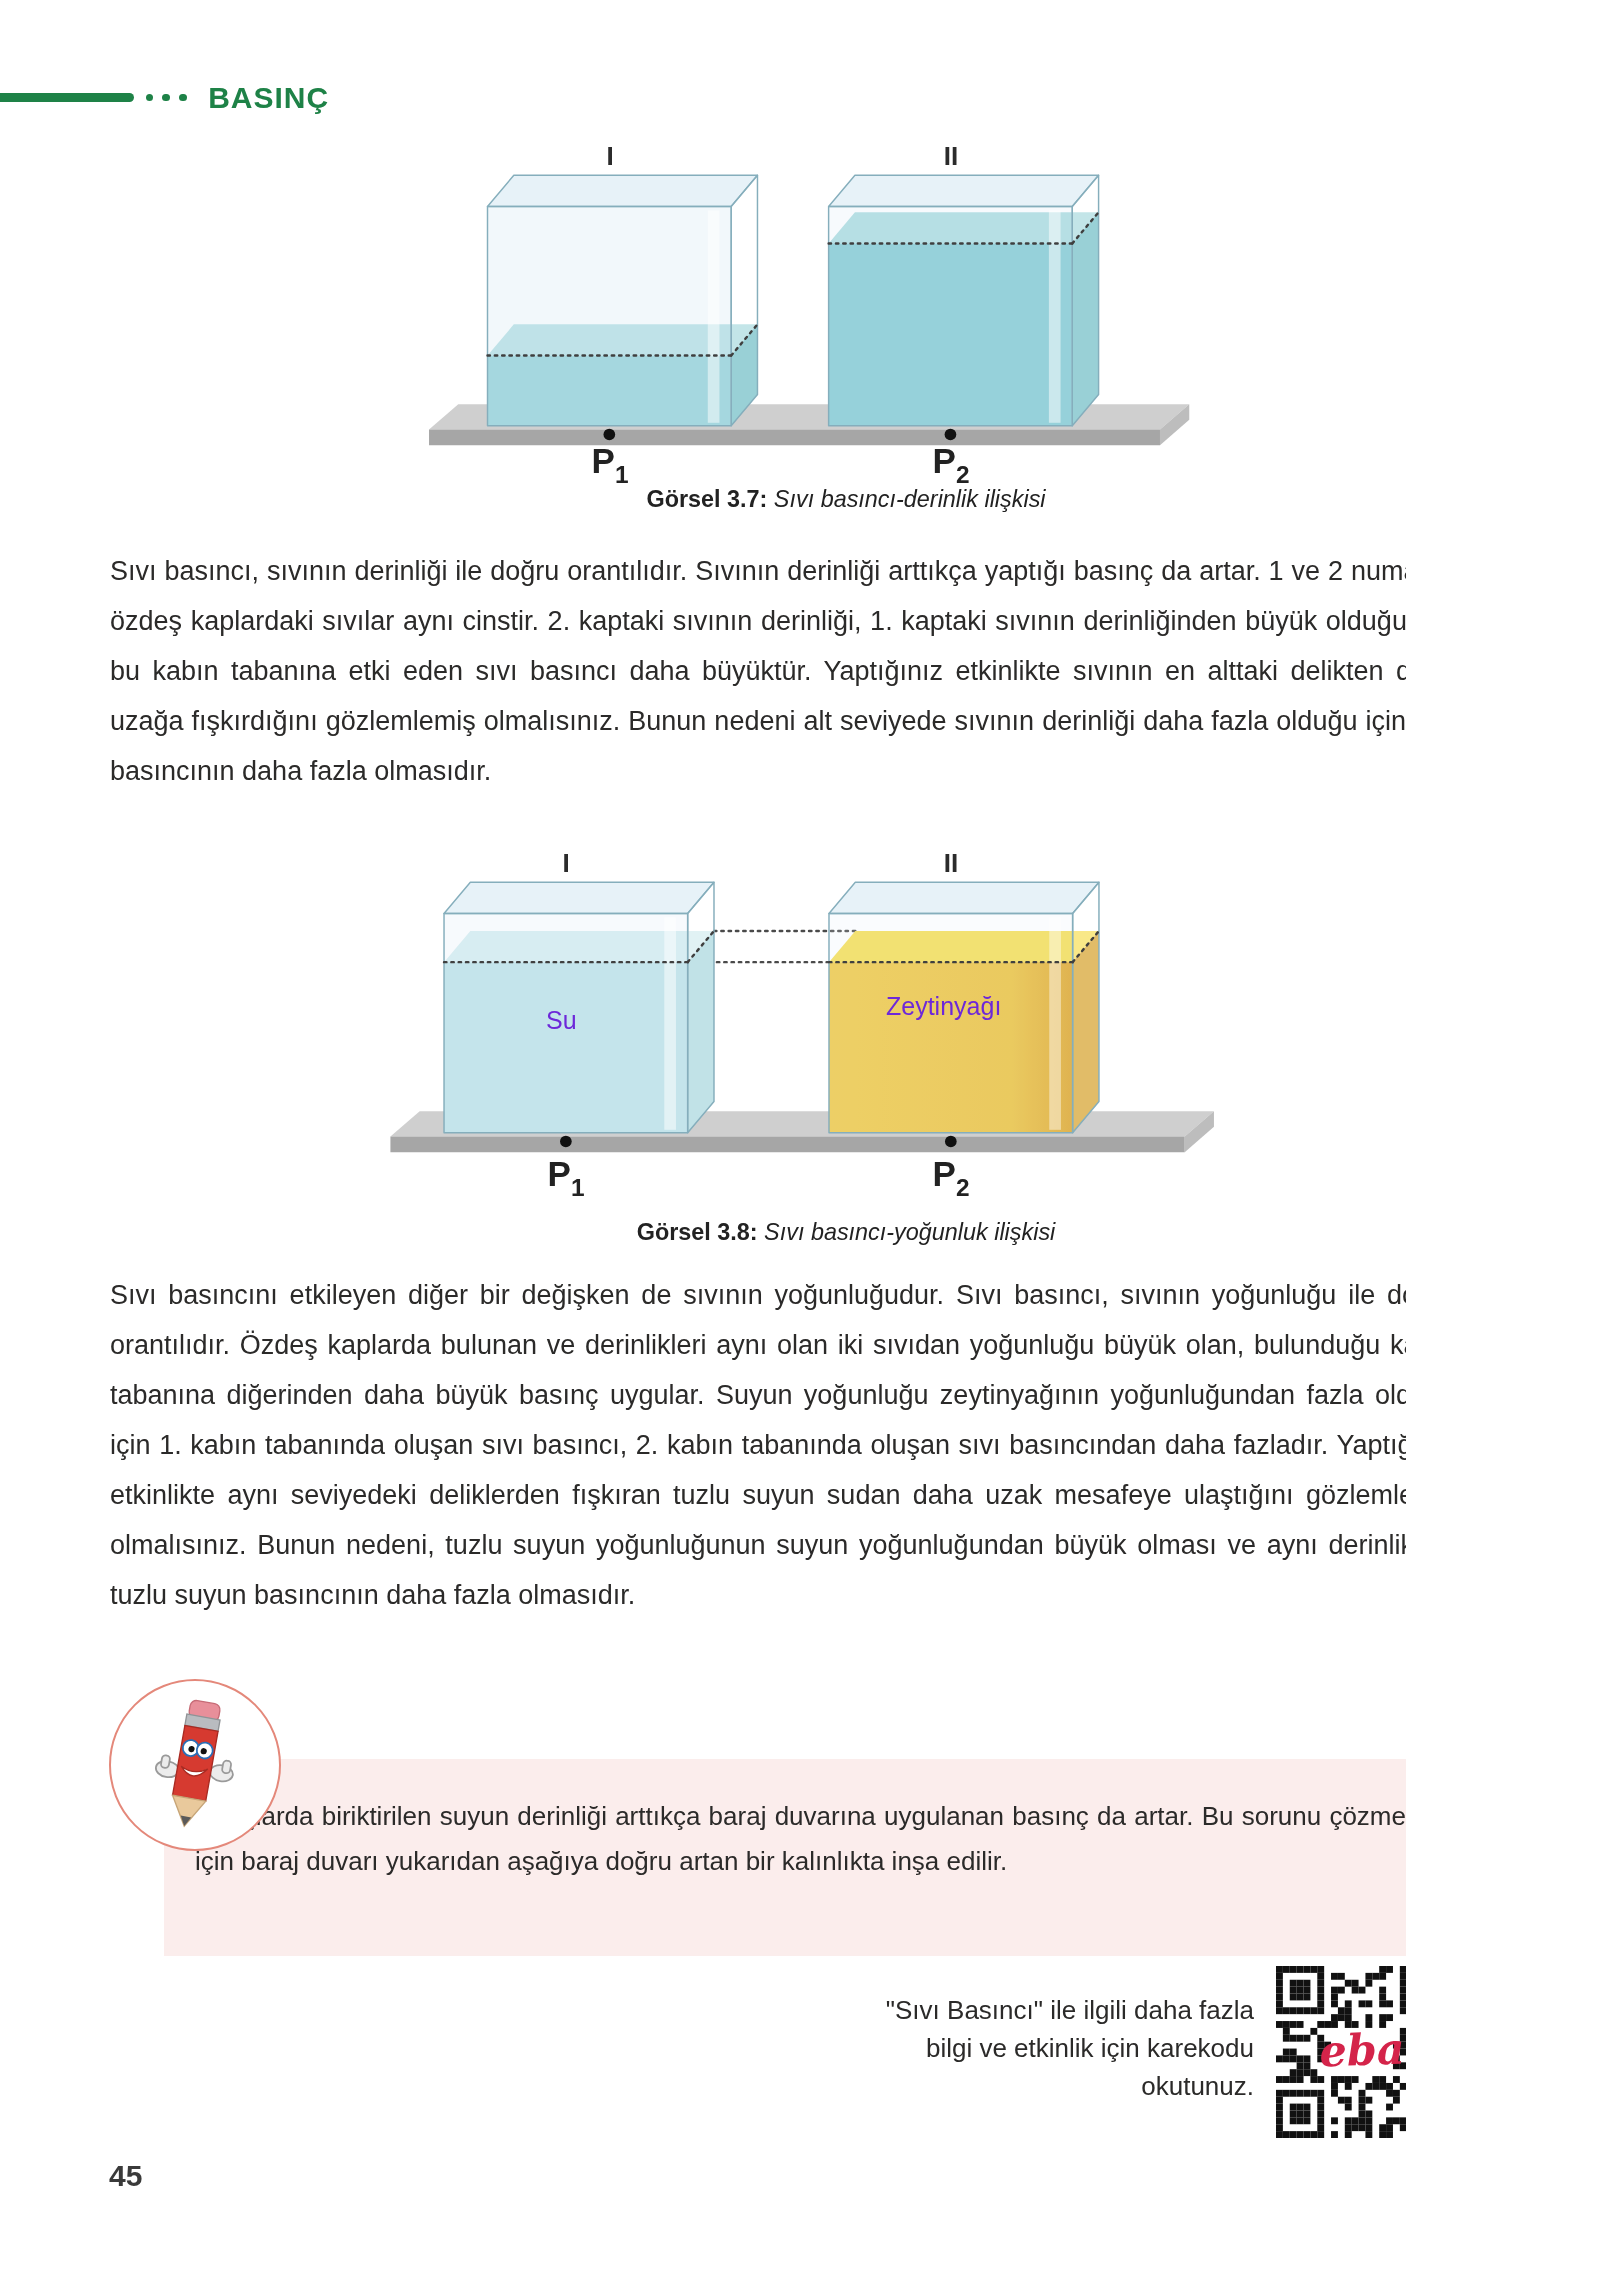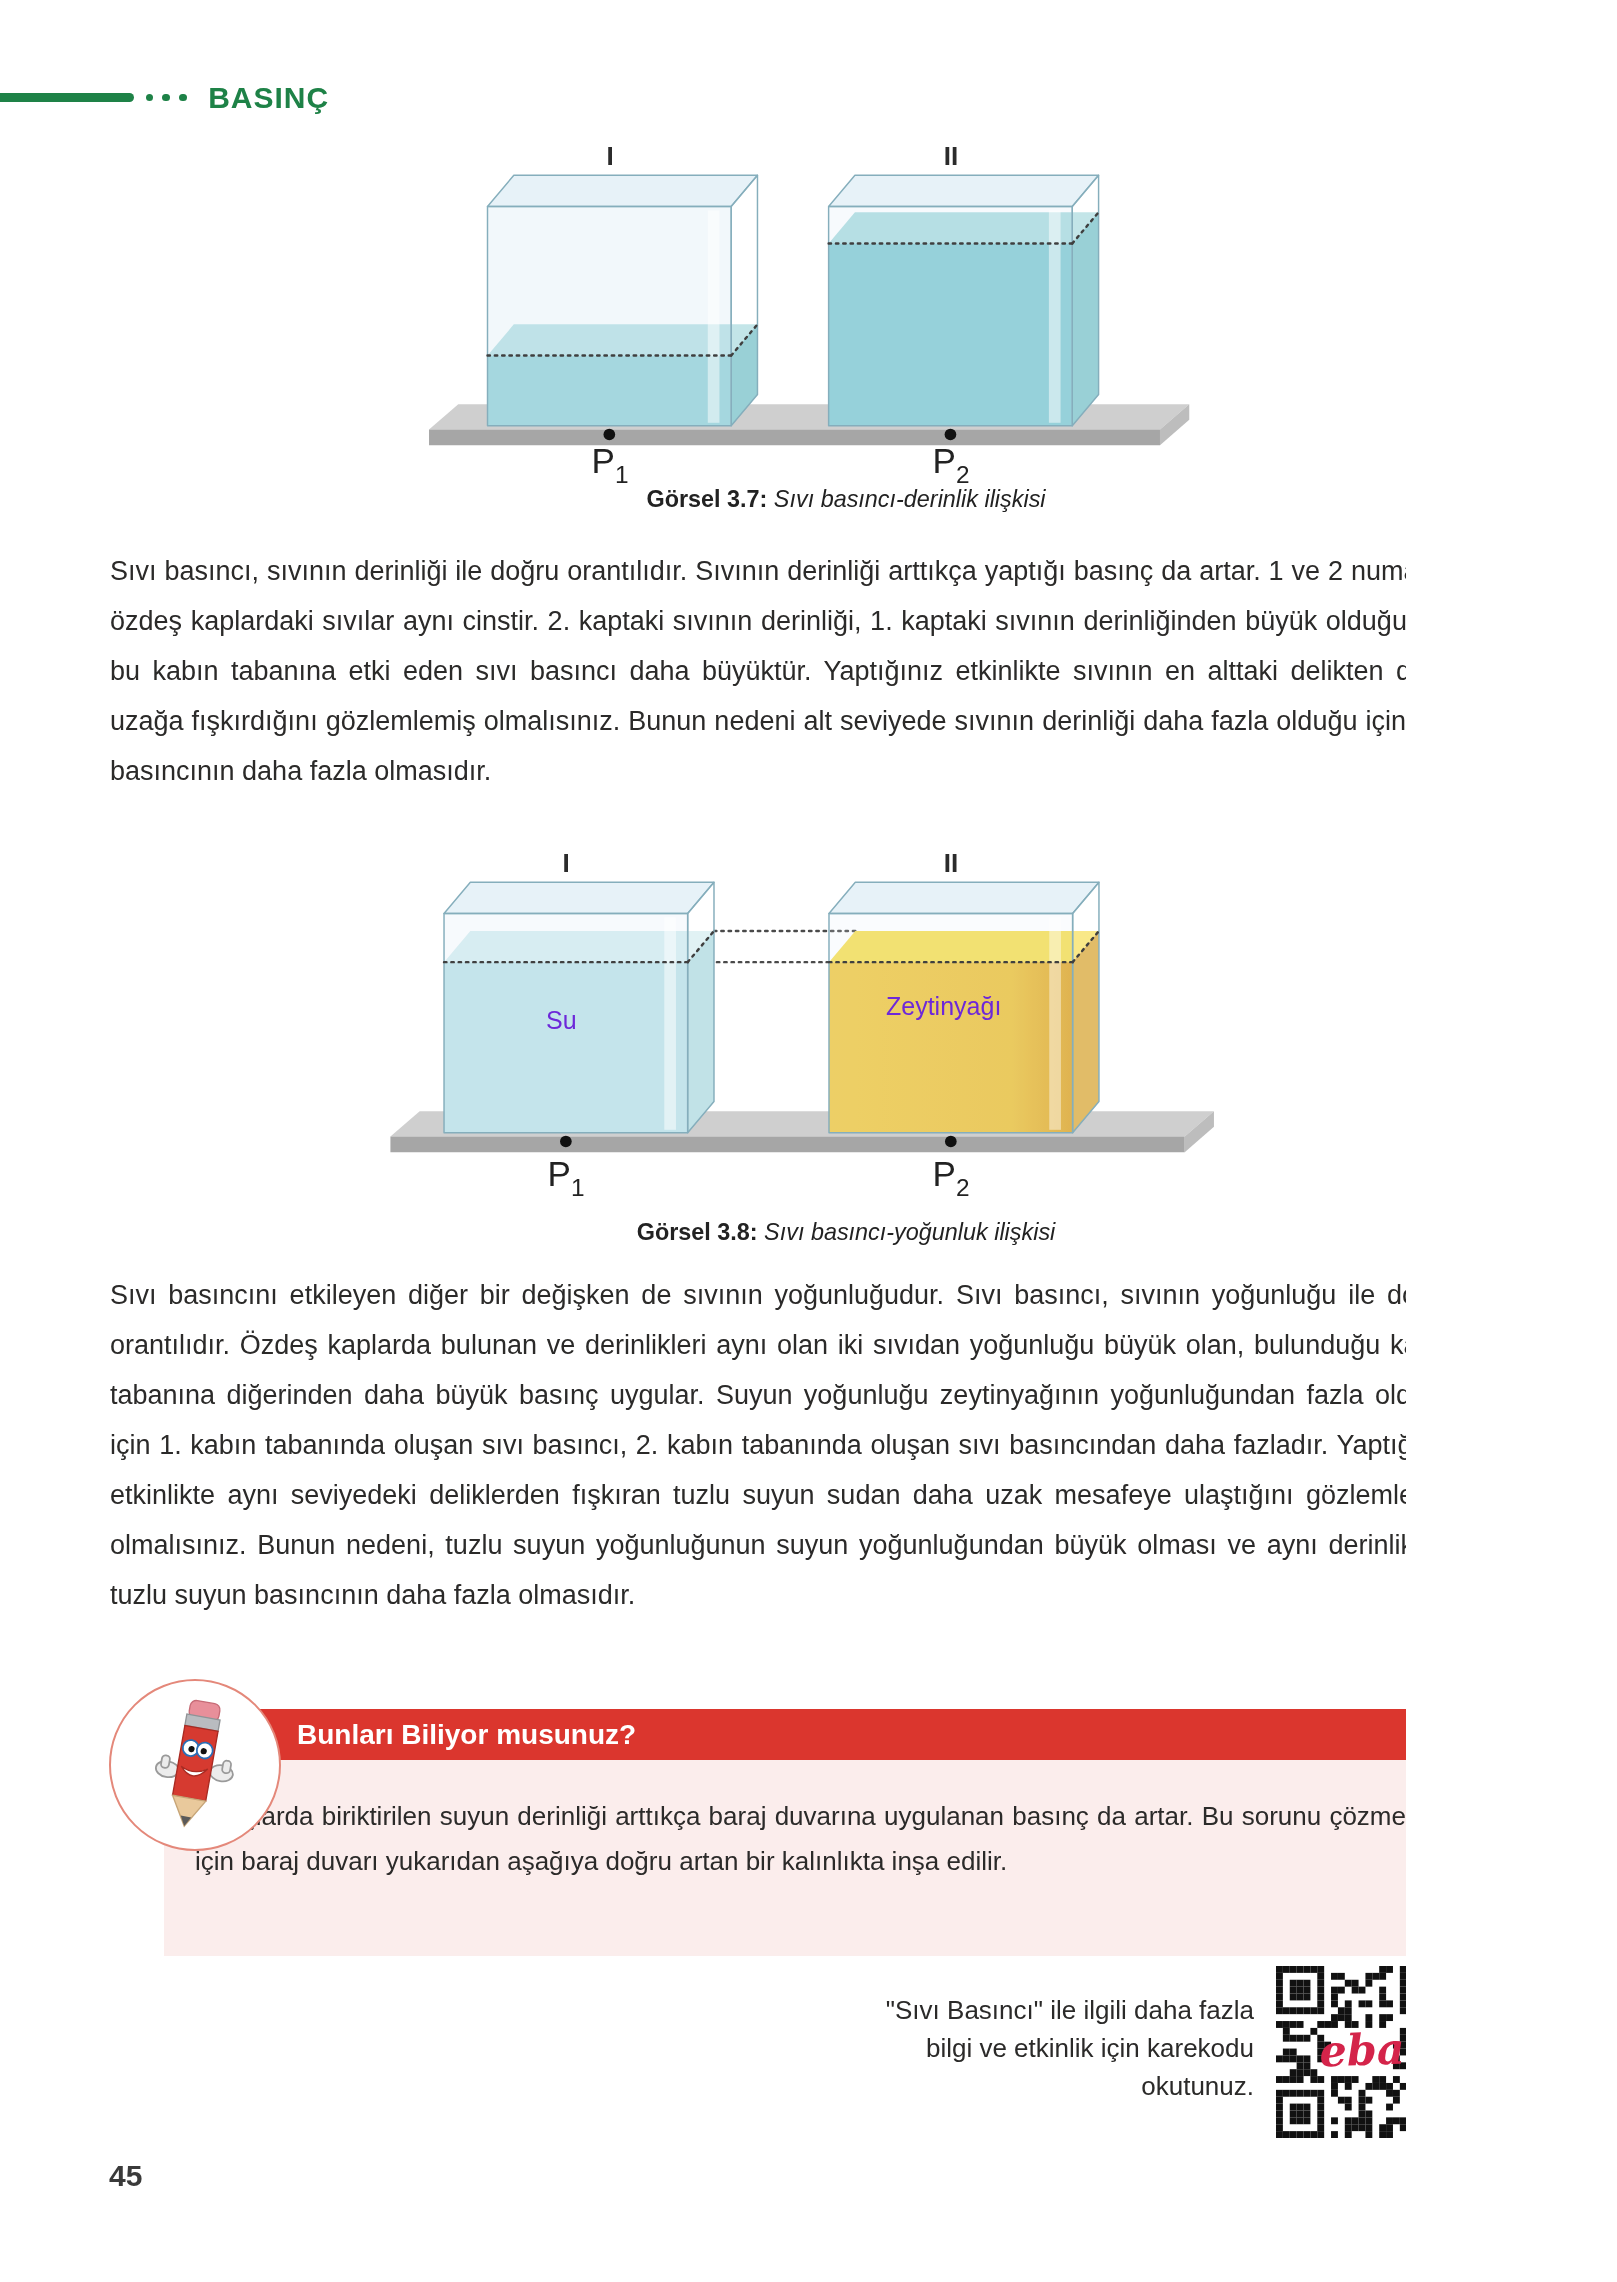--- a/index.html
+++ b/index.html
@@ -10,21 +10,21 @@
   }
   
   .topbar { position:absolute; left:0; top:78px; height:39px; display:flex; align-items:center; }
   .topbar .rule { width:134px; height:8.8px; background:#1e8247; border-radius:0 4.9px 4.9px 0; }
   .topbar .dots { display:flex; gap:8.8px; margin-left:11.7px; }
   .topbar .dots i { width:7.8px; height:7.8px; border-radius:50%; background:#1e8247; display:block; }
   .topbar .title { margin-left:21.5px; font-size:30px; font-weight:bold; color:#1e8247; letter-spacing:1px; }
   
   .figsvg { position:absolute; }
   .romlabel { position:absolute; width:78px; text-align:center; font-size:26px; font-weight:bold; color:#2b2b2b; }
-  .plabel { position:absolute; width:88px; text-align:center; font-size:35px; font-weight:normal; color:#222; }
+  .plabel { position:absolute; width:88px; text-align:center; font-size:35px; font-weight:bold; color:#222; }
   .plabel .psub { font-size:24.4px; vertical-align:-9.8px; }
   .liqlabel { position:absolute; font-size:25px; color:#6d28d9; }
   .caption { position:absolute; left:0; width:1618px; text-align:center; font-size:23.4px; color:#222;margin-left:37px; }
   .caption b { font-weight:bold; }
   .caption i { font-style:italic; }
   
   .para {
     position:absolute; left:110px; width:1346px; font-size:27px; line-height:50px;
     text-align:justify; color:#2b2a29;
   }
@@ -168,23 +168,20 @@
   <div class="romlabel" style="left:912px; top:848px;">II</div>
   <div class="liqlabel" style="left:546px; top:1006px;">Su</div>
   <div class="liqlabel" style="left:886px; top:992px;">Zeytinyağı</div>
   <div class="plabel" style="left:522px; top:1154px;"><span class="pbase">P</span><span class="psub">1</span></div>
   <div class="plabel" style="left:907px; top:1154px;"><span class="pbase">P</span><span class="psub">2</span></div>
   <div class="caption" style="top:1219px;"><b>Görsel 3.8:</b><i> Sıvı basıncı-yoğunluk ilişkisi</i></div>
 
   <div class="para" style="top:1270px;">Sıvı basıncını etkileyen diğer bir değişken de sıvının yoğunluğudur. Sıvı basıncı, sıvının yoğunluğu ile doğru orantılıdır. Özdeş kaplarda bulunan ve derinlikleri aynı olan iki sıvıdan yoğunluğu büyük olan, bulunduğu kabın tabanına diğerinden daha büyük basınç uygular. Suyun yoğunluğu zeytinyağının yoğunluğundan fazla olduğu için 1. kabın tabanında oluşan sıvı basıncı, 2. kabın tabanında oluşan sıvı basıncından daha fazladır. Yaptığınız etkinlikte aynı seviyedeki deliklerden fışkıran tuzlu suyun sudan daha uzak mesafeye ulaştığını gözlemlemiş olmalısınız. Bunun nedeni, tuzlu suyun yoğunluğunun suyun yoğunluğundan büyük olması ve aynı derinlikteki tuzlu suyun basıncının daha fazla olmasıdır.</div>
 
   <div class="infobox-body"></div>
-  <div class="infobox-banner">
-    <div class="ib-title">Bunları Biliyor musunuz?</div>
-  </div>
   <div class="infobox-text">Barajlarda biriktirilen suyun derinliği arttıkça baraj duvarına uygulanan basınç da artar. Bu sorunu çözmek için baraj duvarı yukarıdan aşağıya doğru artan bir kalınlıkta inşa edilir.</div>
   <div class="mascot-circle">
     <svg width="156" height="156" viewBox="0 0 176 176">
       <g transform="rotate(10 88 88)">
         <ellipse cx="58" cy="98" rx="13" ry="9" fill="#ececec" stroke="#9a9a9a" stroke-width="2"></ellipse>
         <rect x="50" y="83" width="9" height="14" rx="4" fill="#ececec" stroke="#9a9a9a" stroke-width="2"></rect>
         <ellipse cx="119" cy="92" rx="13" ry="9" fill="#ececec" stroke="#9a9a9a" stroke-width="2"></ellipse>
         <rect x="119" y="77" width="9" height="14" rx="4" fill="#ececec" stroke="#9a9a9a" stroke-width="2"></rect>
         <rect x="71" y="16" width="34" height="20" rx="7" fill="#e88f9a" stroke="#c76b76" stroke-width="1.5"></rect>
         <rect x="69" y="33" width="38" height="13" fill="#b9bcc0" stroke="#8f9396" stroke-width="1.5"></rect>

